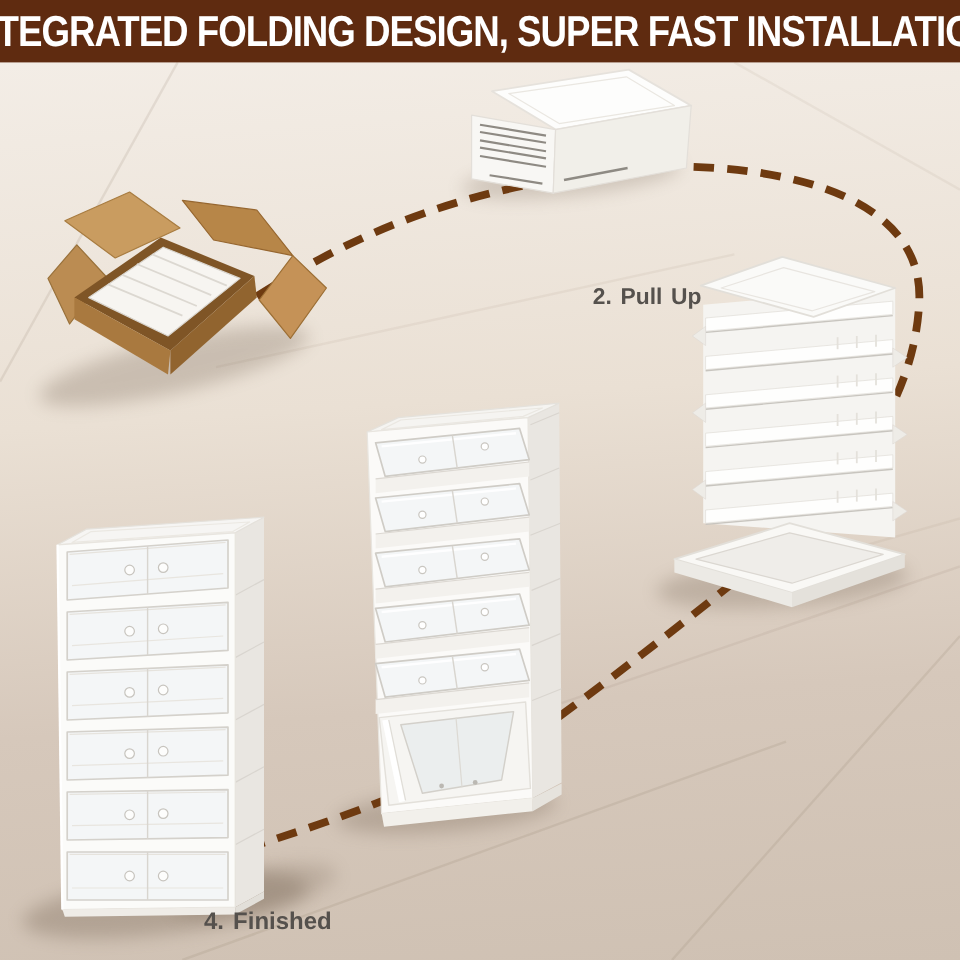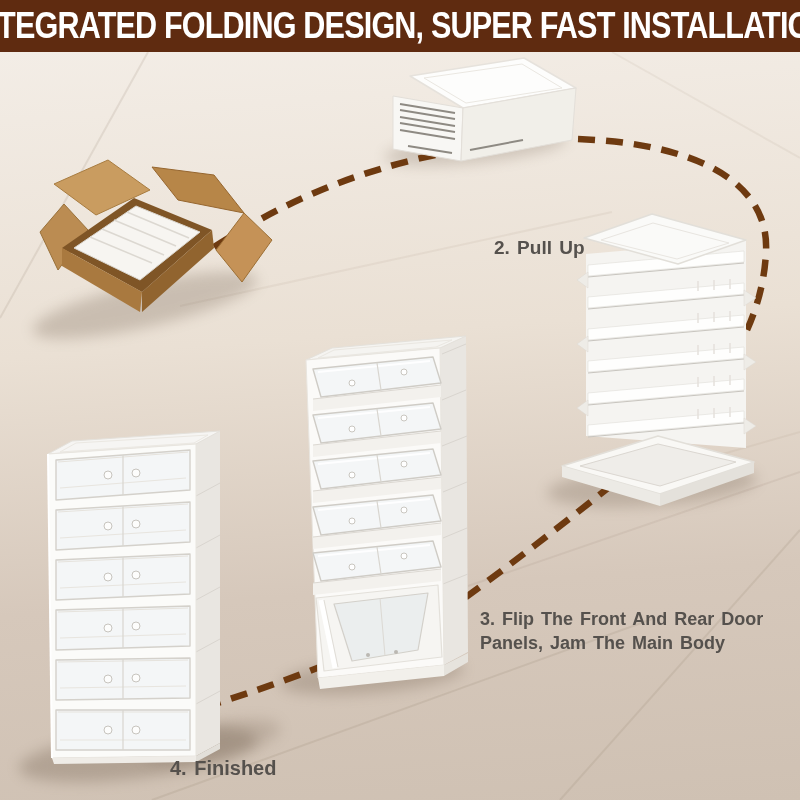--- a/index.html
+++ b/index.html
@@ -291,16 +291,15 @@
           <circle cx="108" cy="730" r="4" fill="#fdfdfc" stroke="#c7c4be"></circle>
             <circle cx="136" cy="730" r="4" fill="#fdfdfc" stroke="#c7c4be"></circle>
         </g>
       </g>
       <polygon points="52,758 196,756 196,762 54,764" fill="#efece7"></polygon>
       <polygon points="196,756 220,743 220,749 196,762" fill="#e2dfd9"></polygon>
     </g>
   </svg>
 
   <div class="step-label" id="label2">2. Pull Up</div>
-  <div class="step-label" id="label3">3. Flip The Front And Rear Door Panels, Jam The Main Body</div>
   <div class="step-label" id="label4">4. Finished</div>
 
 </div>
 
 </body></html>

